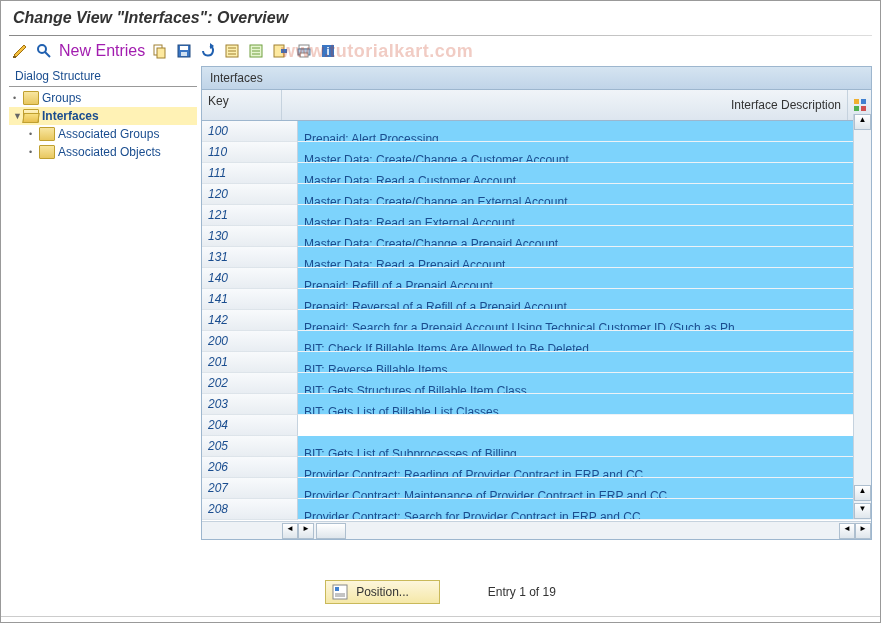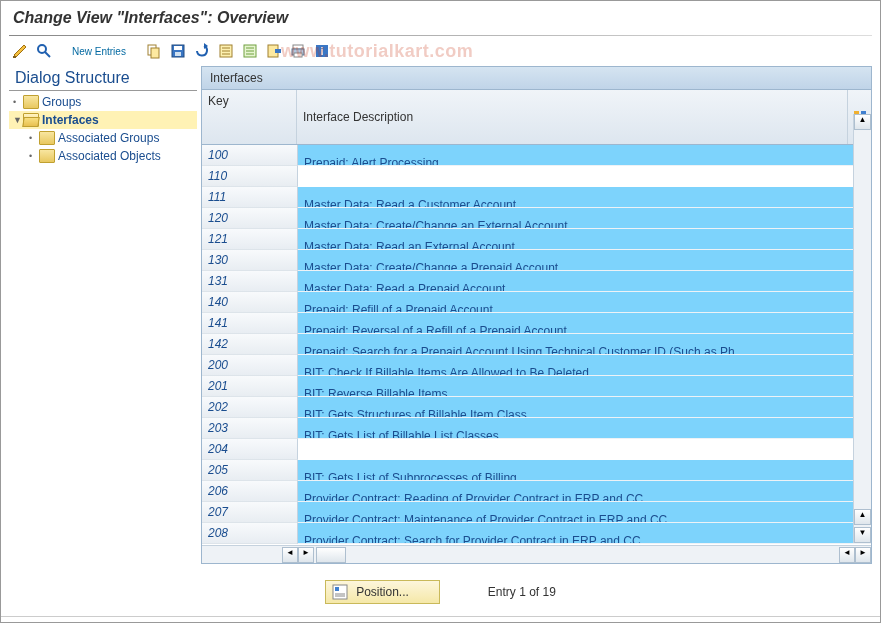--- a/index.html
+++ b/index.html
@@ -3,42 +3,42 @@
 <meta charset="utf-8">
 <style>
 * { box-sizing: border-box; margin: 0; padding: 0; font-family: Arial, sans-serif; }
 body { background: #fff; width: 881px; height: 623px; border: 1px solid #999; position: relative; }
 
 .title-bar { padding: 8px 12px; font-style: italic; font-weight: bold; font-size: 16px; color: #333; }
 .title-divider { height: 1px; background: linear-gradient(to right, #888, #ddd); margin: 0 8px; }
 
 .toolbar { padding: 6px 10px; display: flex; align-items: center; gap: 6px; }
 .tb-icon { width: 18px; height: 18px; display: inline-flex; align-items: center; justify-content: center; cursor: pointer; }
-.tb-text { font-size: 10px; color: #0369a1; cursor: pointer; margin: 0 13px; }
+.tb-text { font-size: 16px; color: #a21caf; cursor: pointer; margin: 0 0; }
 
 .main { display: flex; padding: 0 8px; gap: 4px; }
 
 .sidebar { width: 188px; }
-.sidebar-title { font-size: 16px; color: #1a4d8f; padding: 3px 6px; border-bottom: 1px solid #999; background: #fff; }
+.sidebar-title { font-size: 12px; color: #1a4d8f; padding: 3px 6px; border-bottom: 1px solid #999; background: #fff; }
 .tree { font-size: 12px; color: #1a4d8f; padding-top: 2px; }
 .tree-item { display: flex; align-items: center; padding: 2px 4px; cursor: pointer; white-space: nowrap; }
 .tree-item.selected { background: #fff2b5; font-weight: bold; }
 .tree-item .arrow { width: 10px; font-size: 9px; color: #666; }
 .tree-item .folder { width: 16px; height: 14px; margin-right: 3px; display: inline-block; }
 .folder.closed { background: linear-gradient(#f8e6a0, #e8c860); border: 1px solid #c0a030; border-radius: 1px; }
 .folder.open { background: linear-gradient(#fff3c0, #f0d070); border: 1px solid #c0a030; border-radius: 1px; position: relative; }
 .folder.open::after { content:""; position:absolute; top:3px; left:-1px; right:-1px; bottom:-1px; background: linear-gradient(#f8e080,#e8c050); border:1px solid #c0a030; transform: skewX(-10deg); }
 .t2 { padding-left: 20px; }
 
 .content { flex: 1; }
 .panel-title { font-size: 12px; color: #333; background: linear-gradient(#d5e4f1, #c0d4e8); padding: 4px 8px; border: 1px solid #9db6ce; }
 .table-wrap { border: 1px solid #9db6ce; border-top: none; position: relative; }
 .thead { display: flex; background: linear-gradient(#f0f4f8, #dde6ef); border-bottom: 1px solid #9db6ce; font-size: 12px; color: #333; }
-.th-key { width: 95px; padding: 4px 6px; border-right: 1px solid #c5d2de; }
-.th-desc { flex: 1; padding: 20px 6px; }
+.th-key { width: 80px; padding: 4px 6px; border-right: 1px solid #c5d2de; }
+.th-desc { flex: 1; padding: 8px 6px; text-align: right; }
 .th-tool { width: 24px; padding: 2px; border-left: 1px solid #c5d2de; display:flex; align-items:center; justify-content:center; }
 .tbody { height: 400px; overflow: hidden; position: relative; }
 .row { display: flex; font-size: 12px; color: #1a4d8f; height: 21px; line-height: 21px; }
 .row .cell-key { width: 96px; padding: 0 6px; background: linear-gradient(#f8fafc, #e8edf2); border-right: 1px solid #c5d2de; border-bottom: 1px solid #dde4ea; cursor: pointer; font-style: italic; }
 .row .cell-desc { flex: 1; padding: 8px 6px; background: #7dd3fc; border-bottom: 1px solid #eef2f6; overflow: hidden; white-space: nowrap; cursor: pointer; }
 .vsb { position: absolute; right: 0; top: 24px; bottom: 20px; width: 18px; background: #eef2f6; border-left: 1px solid #c5d2de; }
 .vsb-btn { height: 16px; background: linear-gradient(#fff,#dfe6ec); border: 1px solid #aebfcf; font-size:8px; text-align:center; cursor:pointer; }
 .vsb-btn.bottom { position:absolute; bottom:0; left:0; right:0; }
 .vsb-alt { position:absolute; bottom:18px; left:0; right:0; }
 .hsb { height: 18px; background: #eef2f6; border-top: 1px solid #c5d2de; display:flex; align-items:center; }
@@ -178,20 +178,21 @@
             </svg>
         </div>
       </div>
       <div class="tbody" id="tbody">
           <div class="row">
             <div class="cell-key">100</div>
             <div class="cell-desc">Prepaid: Alert Processing</div>
           </div>
           <div class="row">
             <div class="cell-key">110</div>
+            <div class="cell-desc">Master Data: Create/Change a Customer Account</div>
           </div>
           <div class="row">
             <div class="cell-key">111</div>
             <div class="cell-desc">Master Data: Read a Customer Account</div>
           </div>
           <div class="row">
             <div class="cell-key">120</div>
             <div class="cell-desc">Master Data: Create/Change an External Account</div>
           </div>
           <div class="row">

